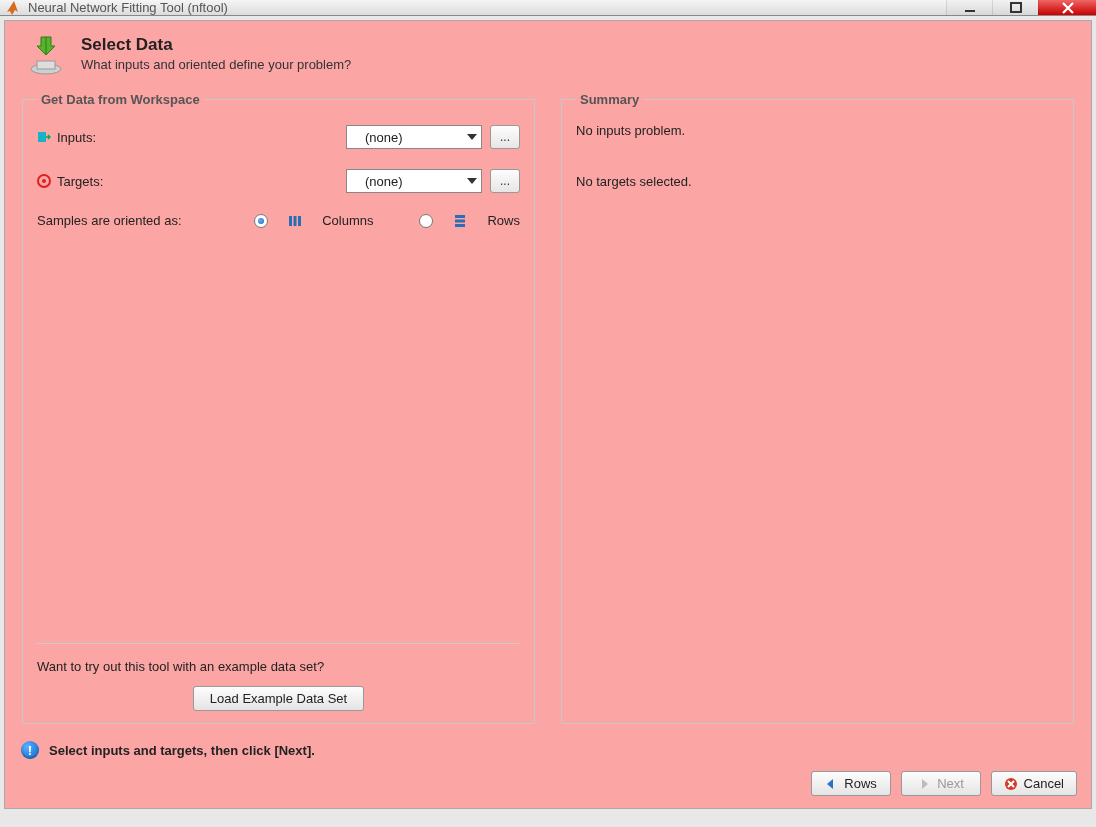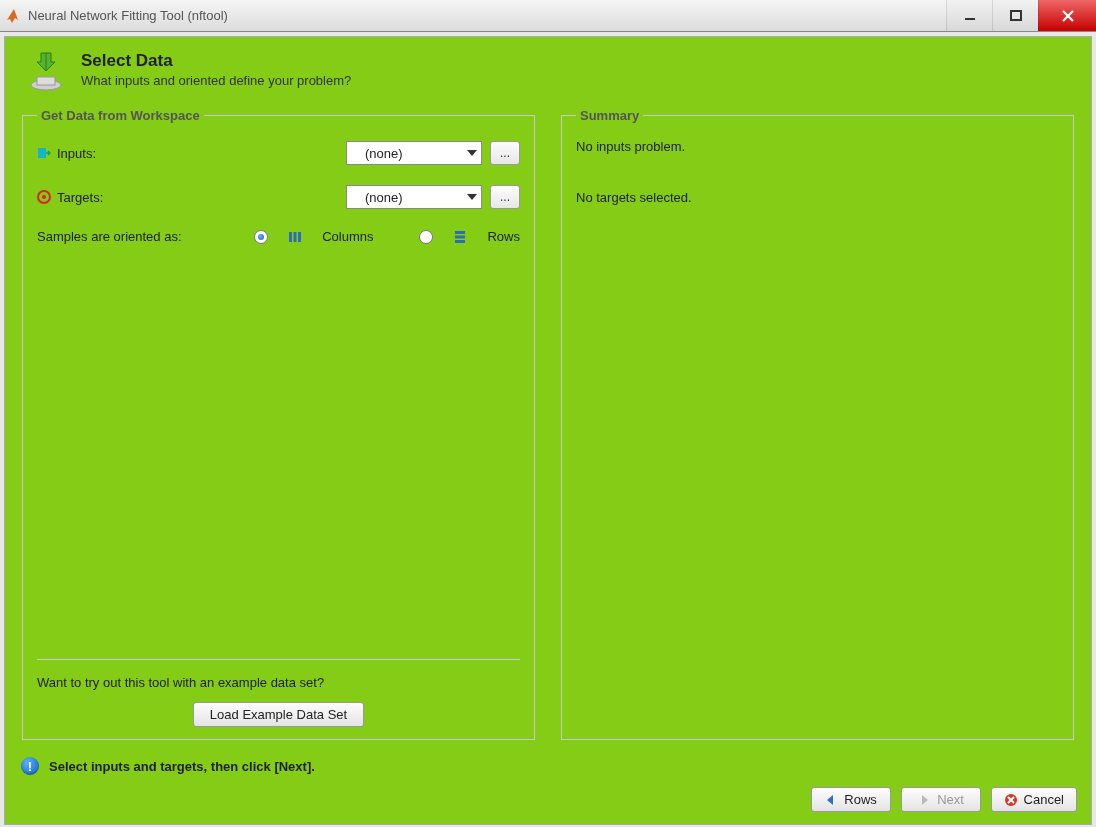--- a/index.html
+++ b/index.html
@@ -8,21 +8,21 @@
     font-family: "Segoe UI", Tahoma, sans-serif;
     font-size: 13px;
     color: #222;
     background: #e8e8e8;
     width: 1096px;
     height: 827px;
     overflow: hidden;
   }
   
   .titlebar {
-    height: 32px;
+    height: 16px;
     background: linear-gradient(#f5f5f5, #dcdcdc);
     border-bottom: 1px solid #888;
     display: flex;
     align-items: center;
     padding: 0 0 0 6px;
     position: relative;
   }
   .titlebar .mlogo {
     width: 16px; height: 16px; margin-right: 6px; flex: 0 0 auto;
   }
@@ -41,21 +41,21 @@
   .winbtn.close {
     width: 58px;
     background: linear-gradient(#e66, #c80000);
   }
   .winbtn svg { display: block; }
 
   
   .frame {
     margin: 4px;
     border: 1px solid #aaa;
-    background: #84cc16;
+    background: #fca5a5;
     height: calc(827px - 30px - 8px);
     display: flex;
     flex-direction: column;
   }
 
   
   .header {
     display: flex;
     align-items: flex-start;
     padding: 14px 20px 8px 20px;

